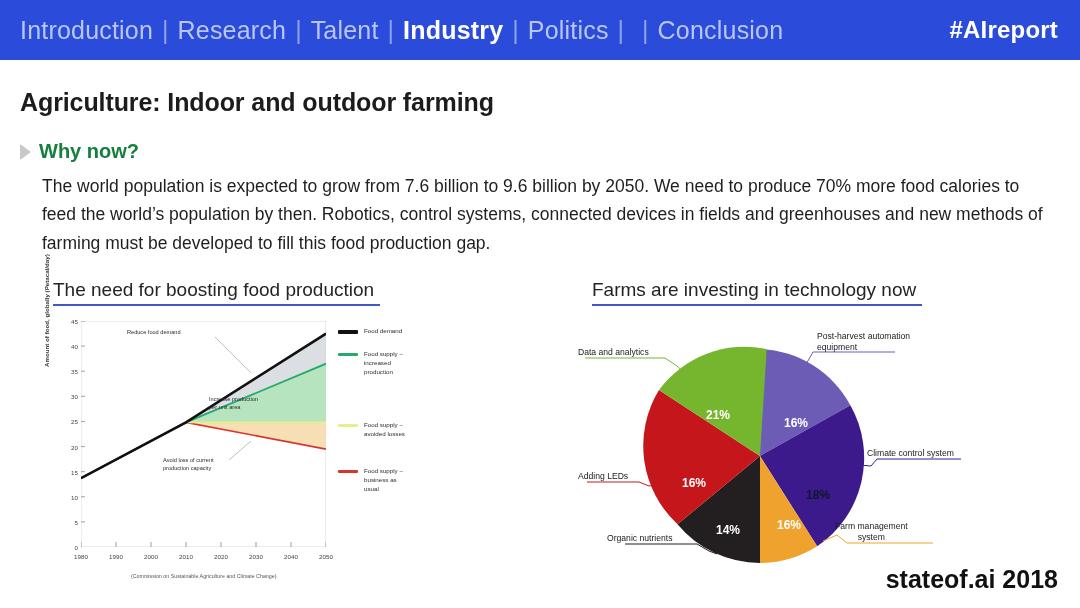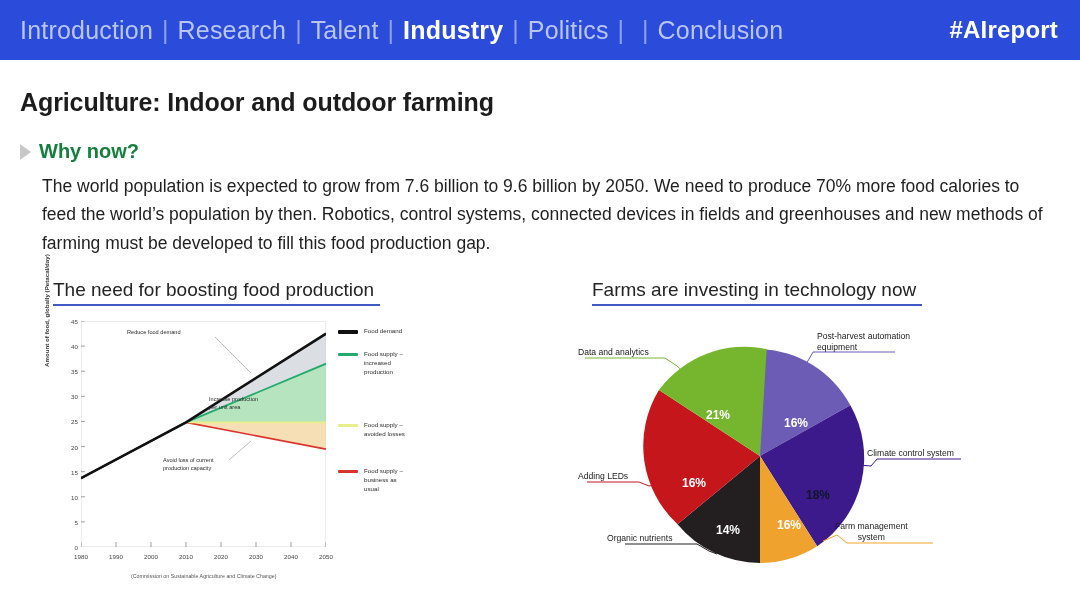--- a/index.html
+++ b/index.html
@@ -278,13 +278,14 @@
     <span class="pie-label" style="left:252px; top:13px;">Post-harvest automation
 equipment</span>
     <span class="pie-label" style="left:302px; top:130px;">Climate control system</span>
     <span class="pie-label" style="left:270px; top:203px;text-align:center;">Farm management
 system</span>
     <span class="pie-label" style="left:42px; top:215px;">Organic nutrients</span>
     <span class="pie-label" style="left:13px; top:153px;">Adding LEDs</span>
     <span class="pie-label" style="left:13px; top:29px;text-align:right;">Data and analytics</span>
   </div>
 
+  <div class="brand">stateof.ai 2018</div>
 </div>
 
 </body></html>

